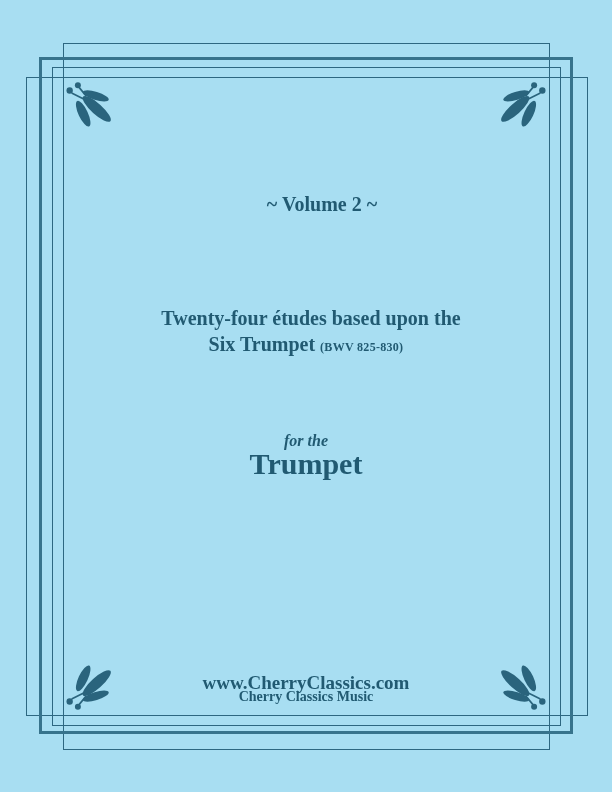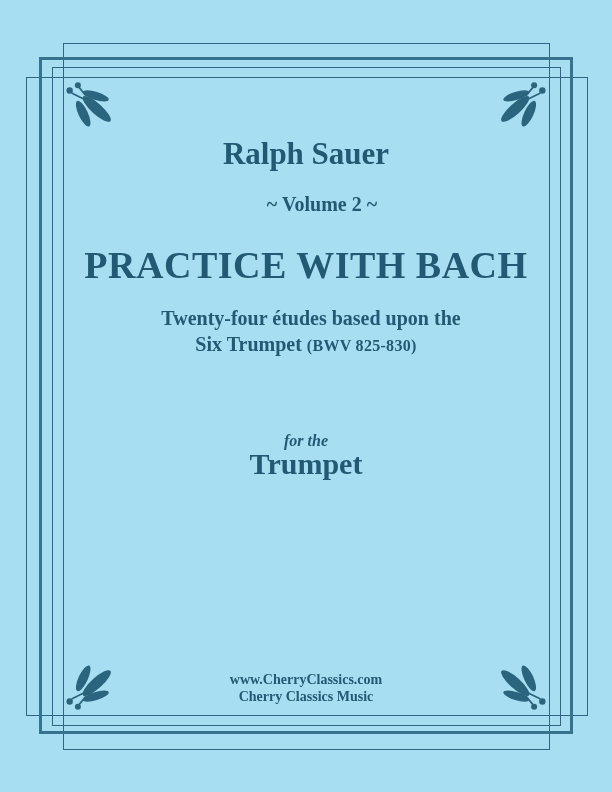--- a/index.html
+++ b/index.html
@@ -47,25 +47,25 @@
     text-align: center;
     color: var(--ink, #215a72);
     font-weight: bold;
     white-space: nowrap;
   }
   .author     { top: 136px; font-size: 31px; line-height: 1.15; }
   .volume     { top: 192px; font-size: 20px; line-height: 1.2; margin-left: 32px; }
   .title      { top: 243px; font-size: 38px; line-height: 1.2; letter-spacing: 0.5px; }
   .subtitle1  { top: 305px; font-size: 20px; line-height: 1.3; padding-left: 10px; }
   .subtitle2  { top: 331px; font-size: 20px; line-height: 1.3; }
-  .subtitle2 .bwv { font-size: 16px; letter-spacing: 0.3px; font-family: Liberation Serif, serif; }
+  .subtitle2 .bwv { font-size: 12px; letter-spacing: 0.3px; font-family: Liberation Serif, serif; }
   .for-the    { top: 404px; font-size: 16px; line-height: 1.3; font-style: italic; margin-top: 27px; }
   .instrument { top: 446px; font-size: 30px; line-height: 1.2; }
   .publisher  { top: 688px; font-size: 14px; line-height: 1.3; }
-  .website    { top: 671px; font-size: 14px; line-height: 1.3; }
+  .website    { top: 671px; font-size: 19px; line-height: 1.3; }
 </style>
 </head>
 <body style="--bg: #a8def2; --ink: #215a72; --line: #2d6781; --line-thick: #37738c;">
 
 <div class="cover">
 
   <div class="frame frame-d"></div>
   <div class="frame frame-c"></div>
   <div class="frame frame-a"></div>
   <div class="frame frame-b"></div>
@@ -90,23 +90,21 @@
   <svg class="orn orn-tr" viewBox="0 0 60 60">
       <use href="#dragonfly"></use>
     </svg>
   <svg class="orn orn-bl" viewBox="0 0 60 60">
       <use href="#dragonfly"></use>
     </svg>
   <svg class="orn orn-br" viewBox="0 0 60 60">
       <use href="#dragonfly"></use>
     </svg>
 
-  <div class="txt author">Ralph Sauer</div>
   <div class="txt volume">~ Volume 2 ~</div>
-  <div class="txt title">PRACTICE WITH BACH</div>
   <div class="txt subtitle1">Twenty-four études based upon the</div>
   <div class="txt subtitle2"><span>Six Trumpet</span> <span class="bwv">(BWV 825-830)</span></div>
   <div class="txt for-the">for the</div>
   <div class="txt instrument">Trumpet</div>
   <div class="txt publisher">Cherry Classics Music</div>
   <div class="txt website">www.CherryClassics.com</div>
 
 </div>
 
 </body></html>

